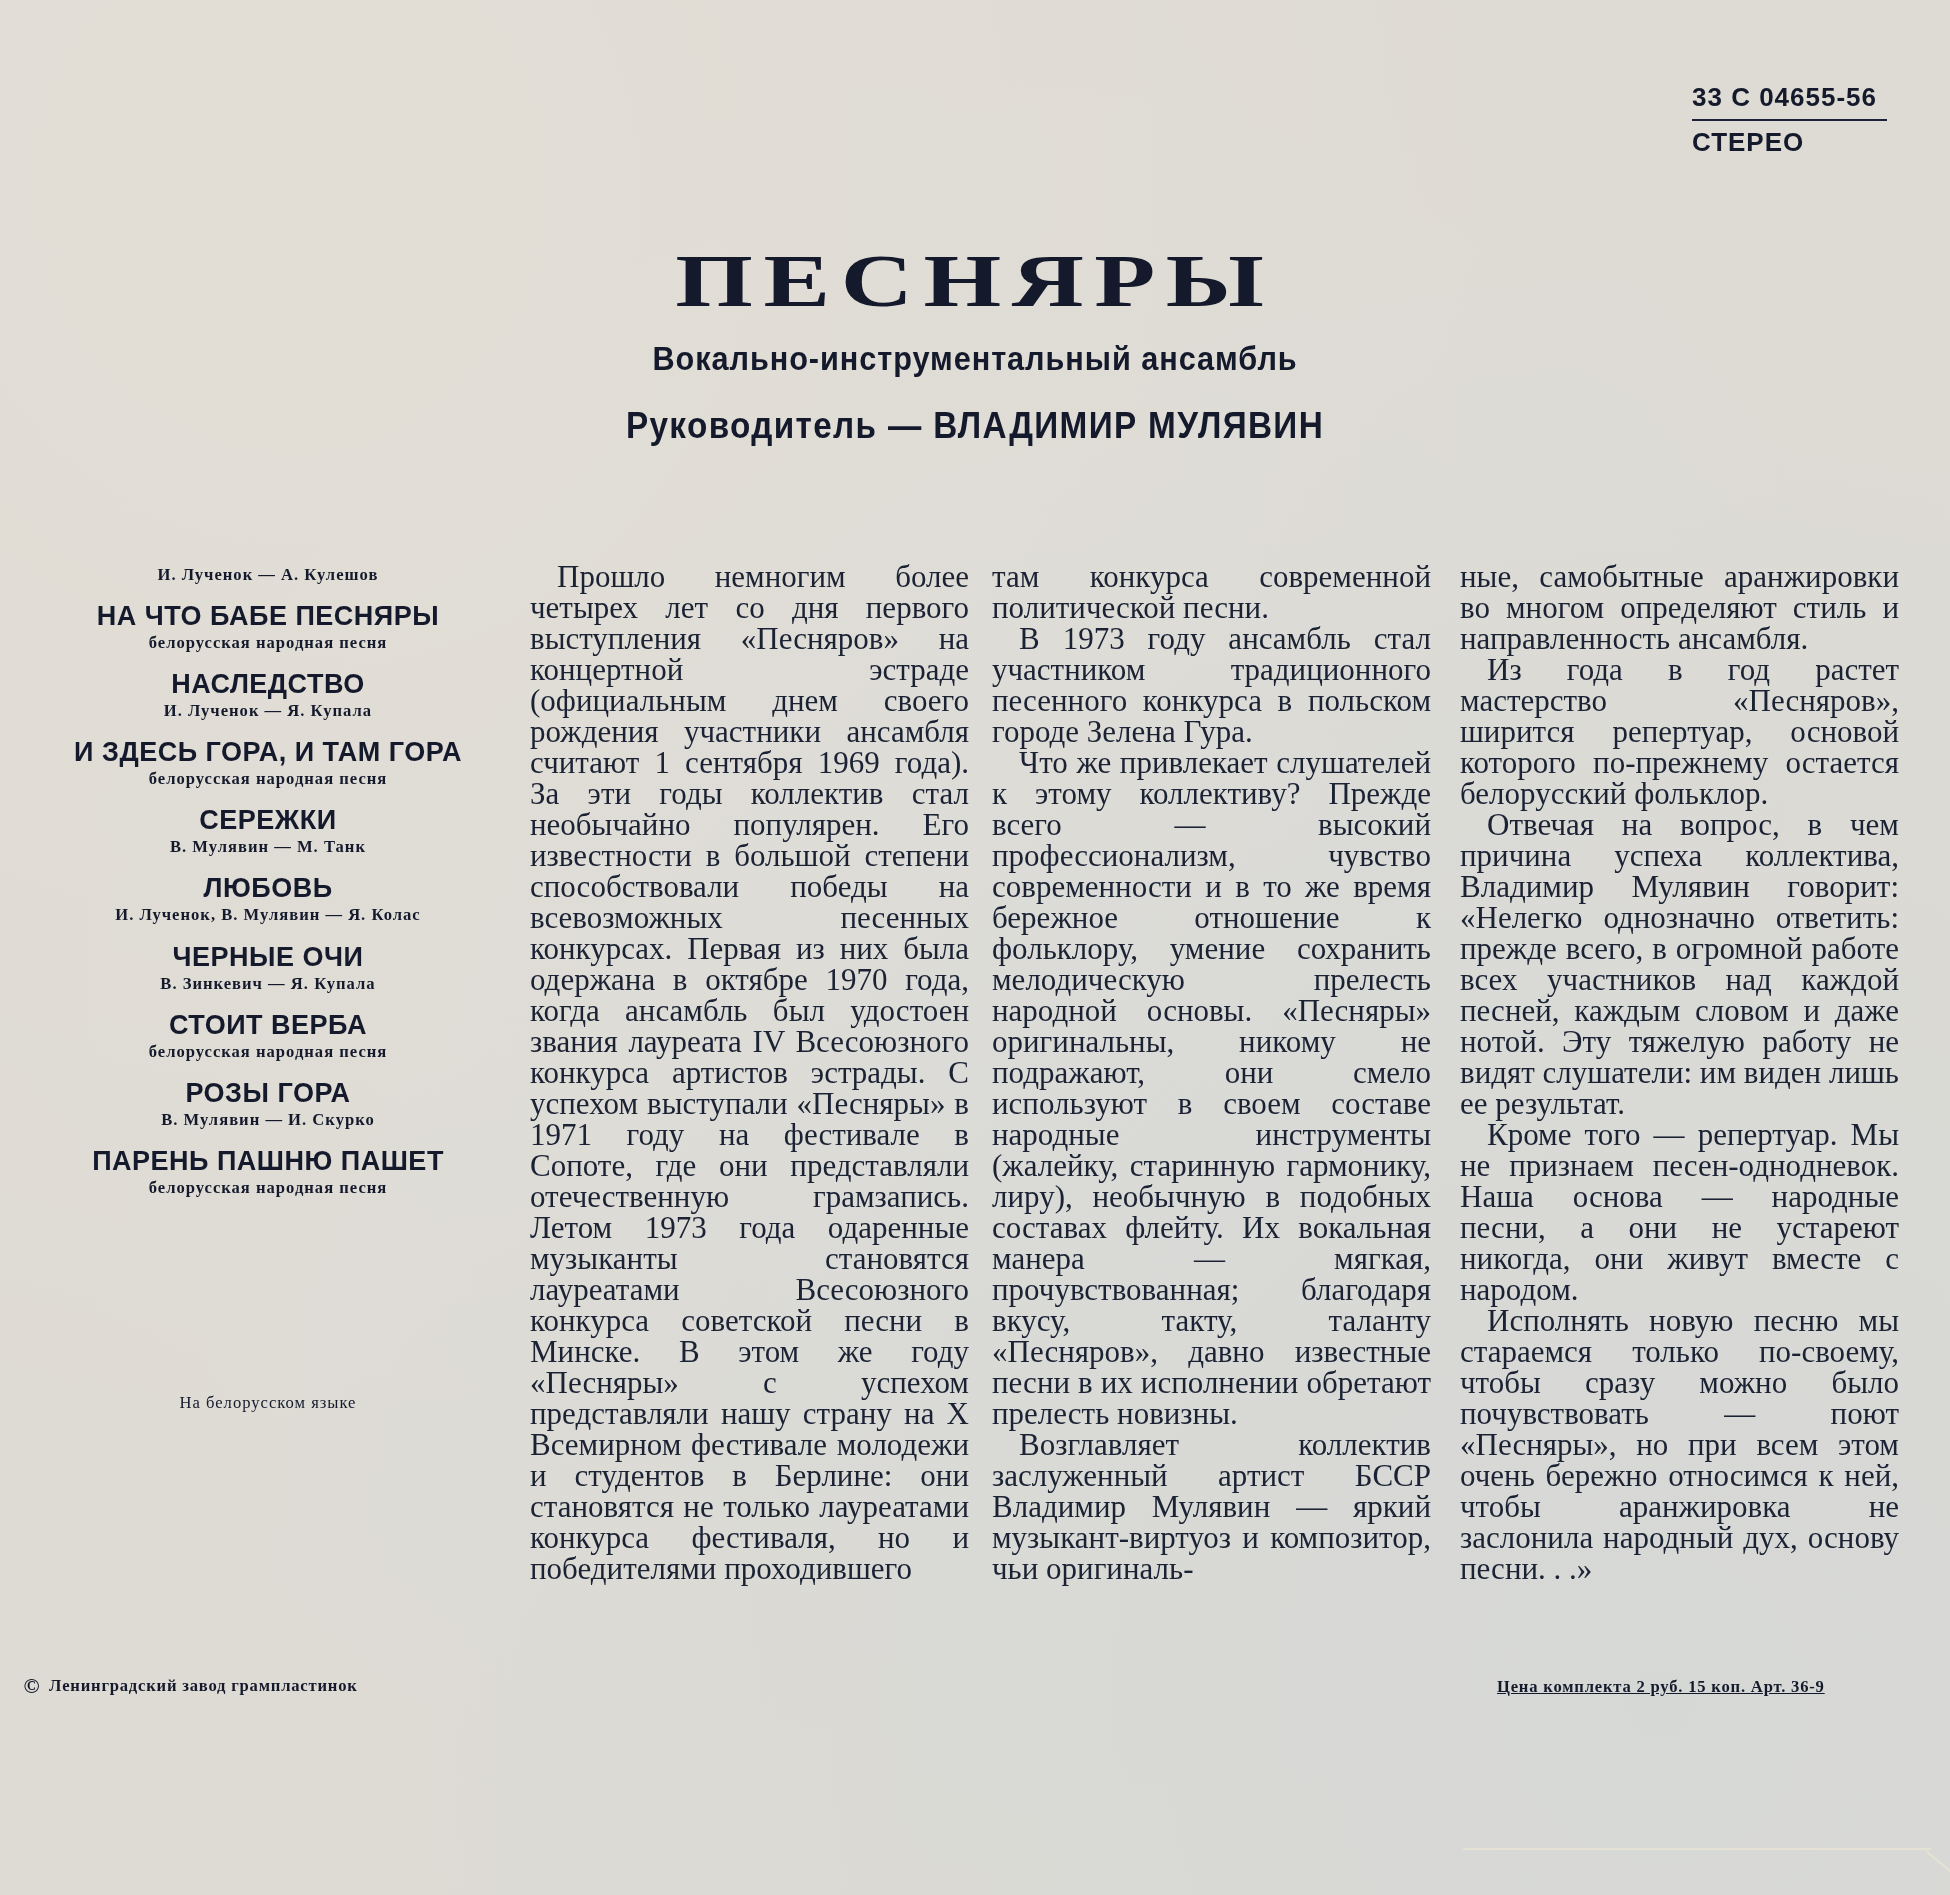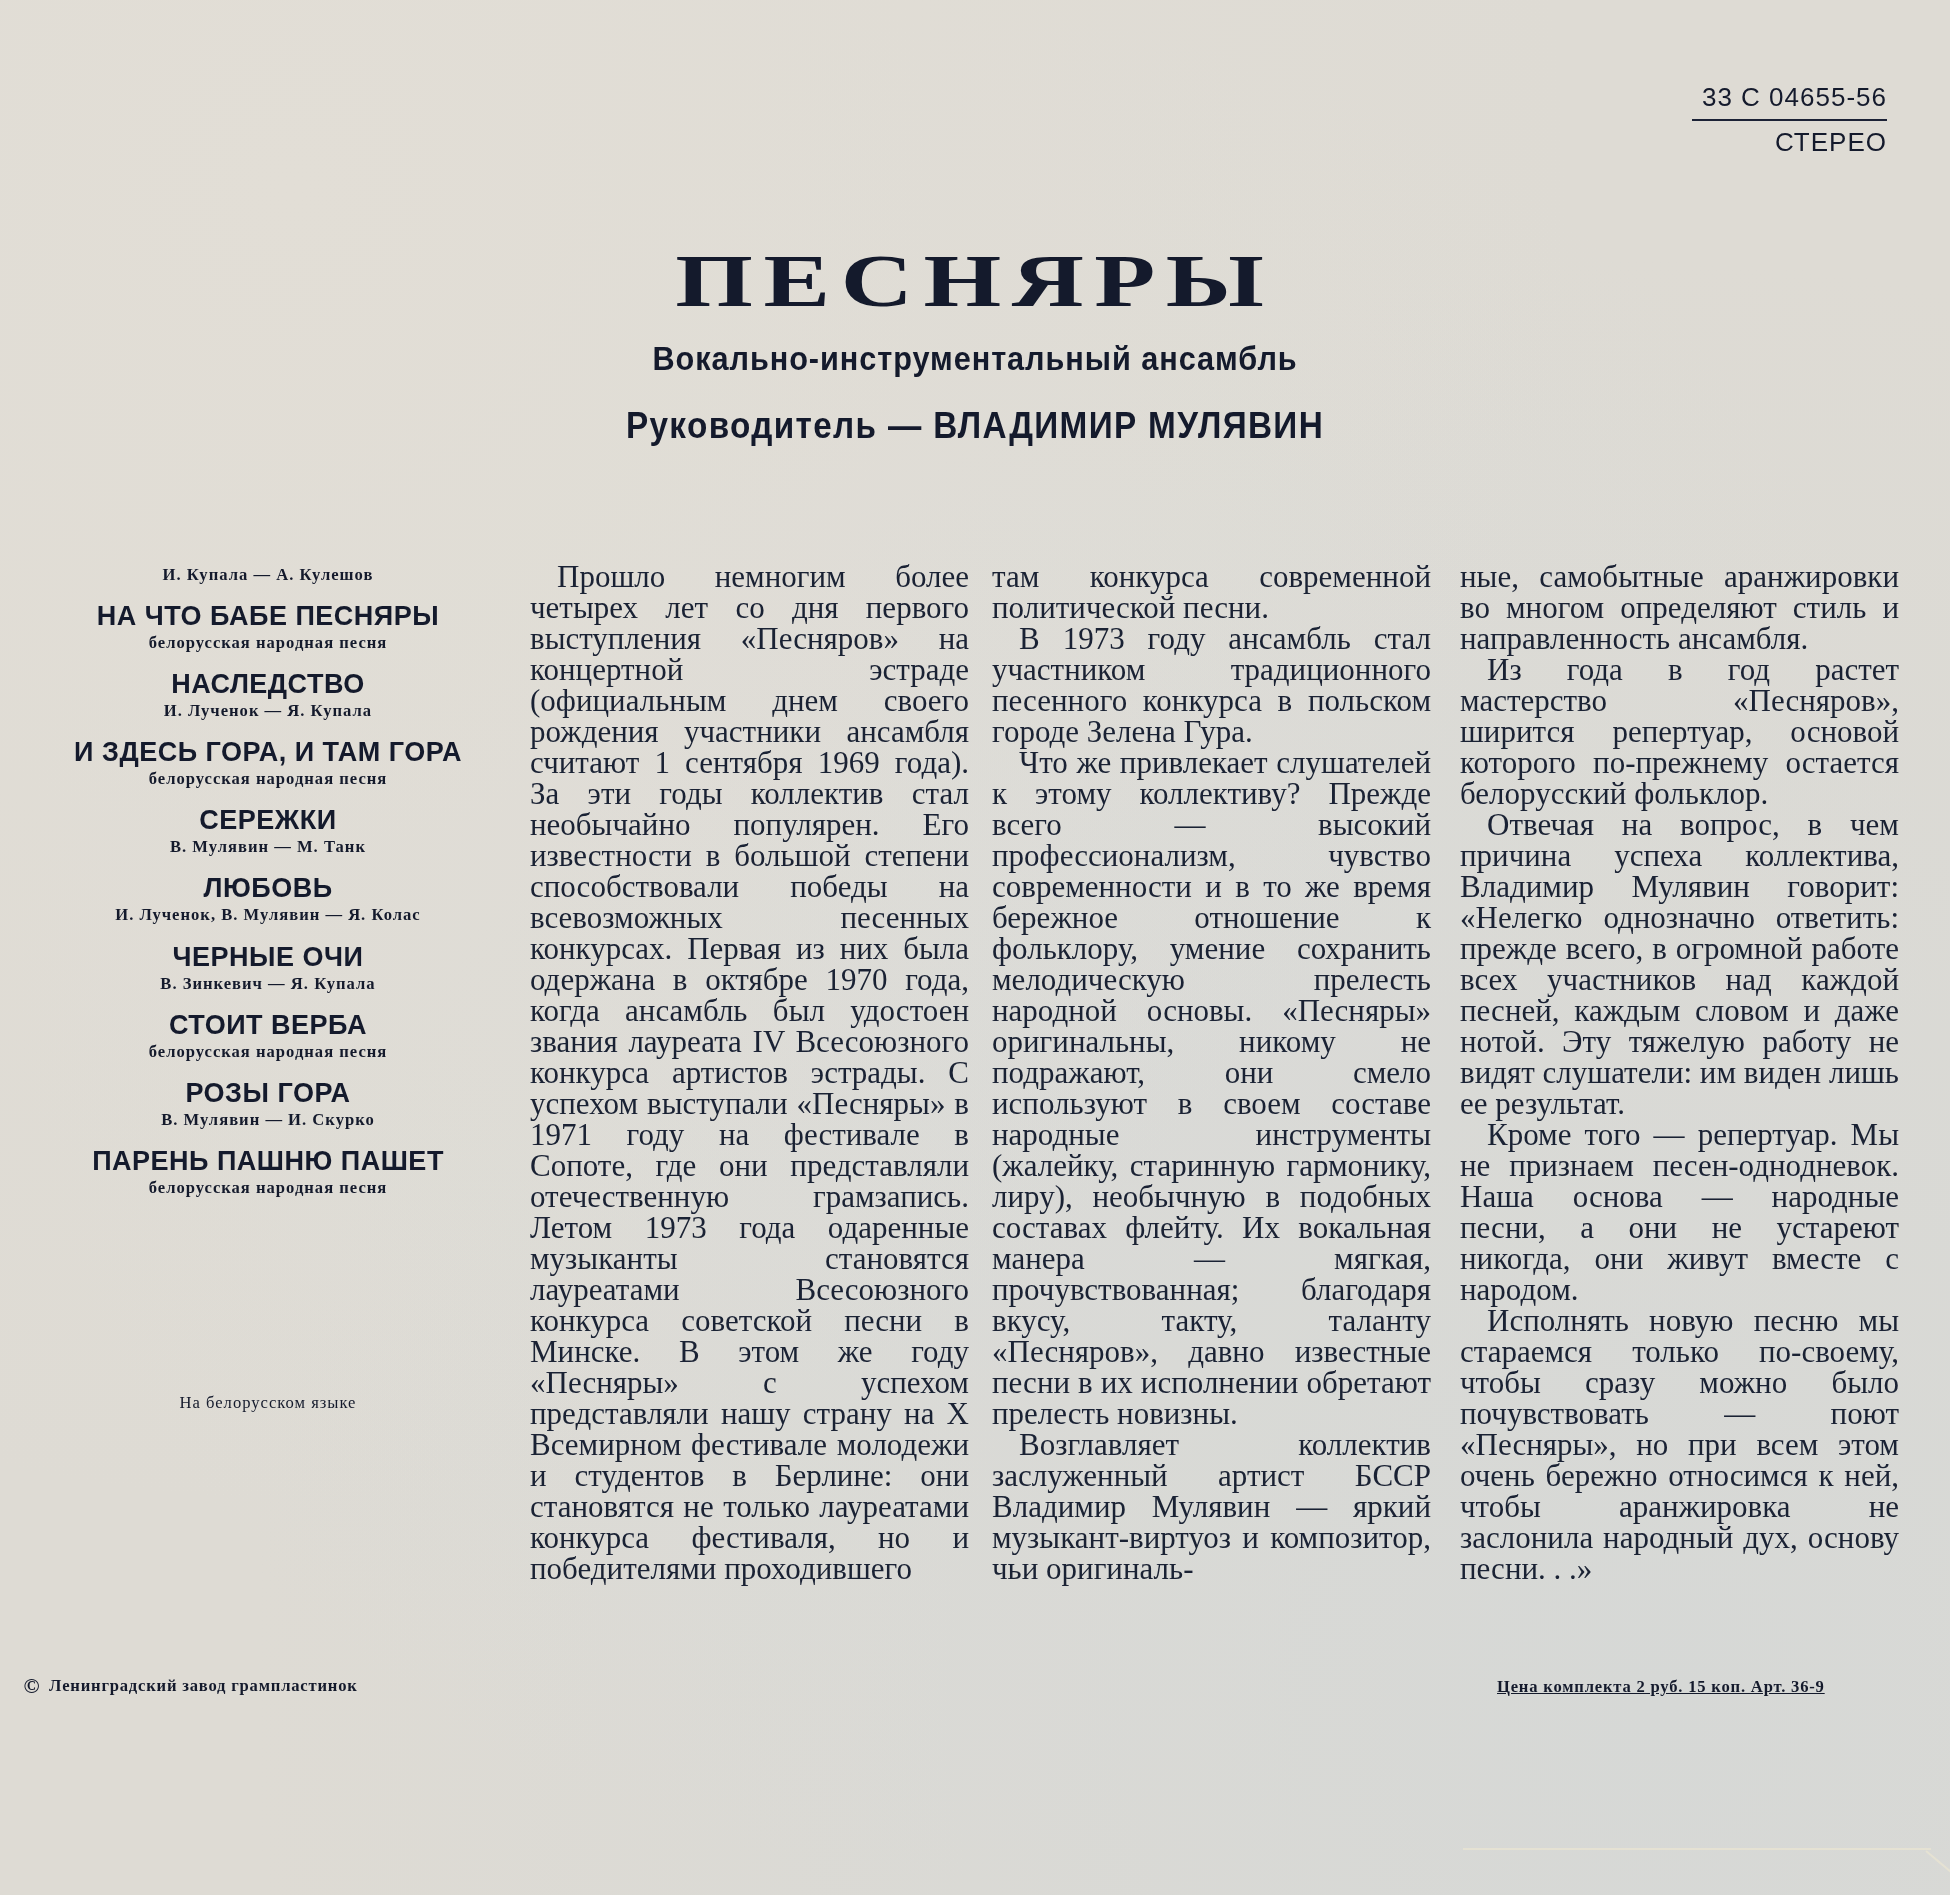--- a/index.html
+++ b/index.html
@@ -20,23 +20,23 @@
       font-family: "Liberation Serif", serif;
     }
     .ink { color: #141a2c; }
 
     
     .catalog {
       position: absolute;
       top: 82px;
       left: 1692px;
       width: 195px;
-      text-align: right;
-      font-family: "Liberation Sans", sans-serif;
-      font-weight: normal;
+      text-align: left;
+      font-family: "Liberation Sans", sans-serif;
+      font-weight: bold;
     }
     .catalog-number {
       font-size: 26px;
       letter-spacing: 1px;
       padding-bottom: 5.9px;
       border-bottom: 2px solid #1c2236;
     }
     .catalog-stereo {
       font-size: 26px;
       letter-spacing: 1px;
@@ -193,21 +193,21 @@
 </div>
 
 <div class="header ink">
   <div class="band-title">ПЕСНЯРЫ</div>
   <div class="subtitle">Вокально-инструментальный ансамбль</div>
   <div class="leader">Руководитель — ВЛАДИМИР МУЛЯВИН</div>
 </div>
 
 <div class="tracklist ink">
   <div class="track">
-    <div class="track-credit">И. Купала — А. Кулешов</div>
+    <div class="track-credit">И. Лученок — А. Кулешов</div>
   </div>
   <div class="track">
     <div class="track-title">НА ЧТО БАБЕ ПЕСНЯРЫ</div>
     <div class="track-credit">белорусская народная песня</div>
   </div>
   <div class="track">
     <div class="track-title">НАСЛЕДСТВО</div>
     <div class="track-credit">И. Лученок — Я. Купала</div>
   </div>
   <div class="track">

